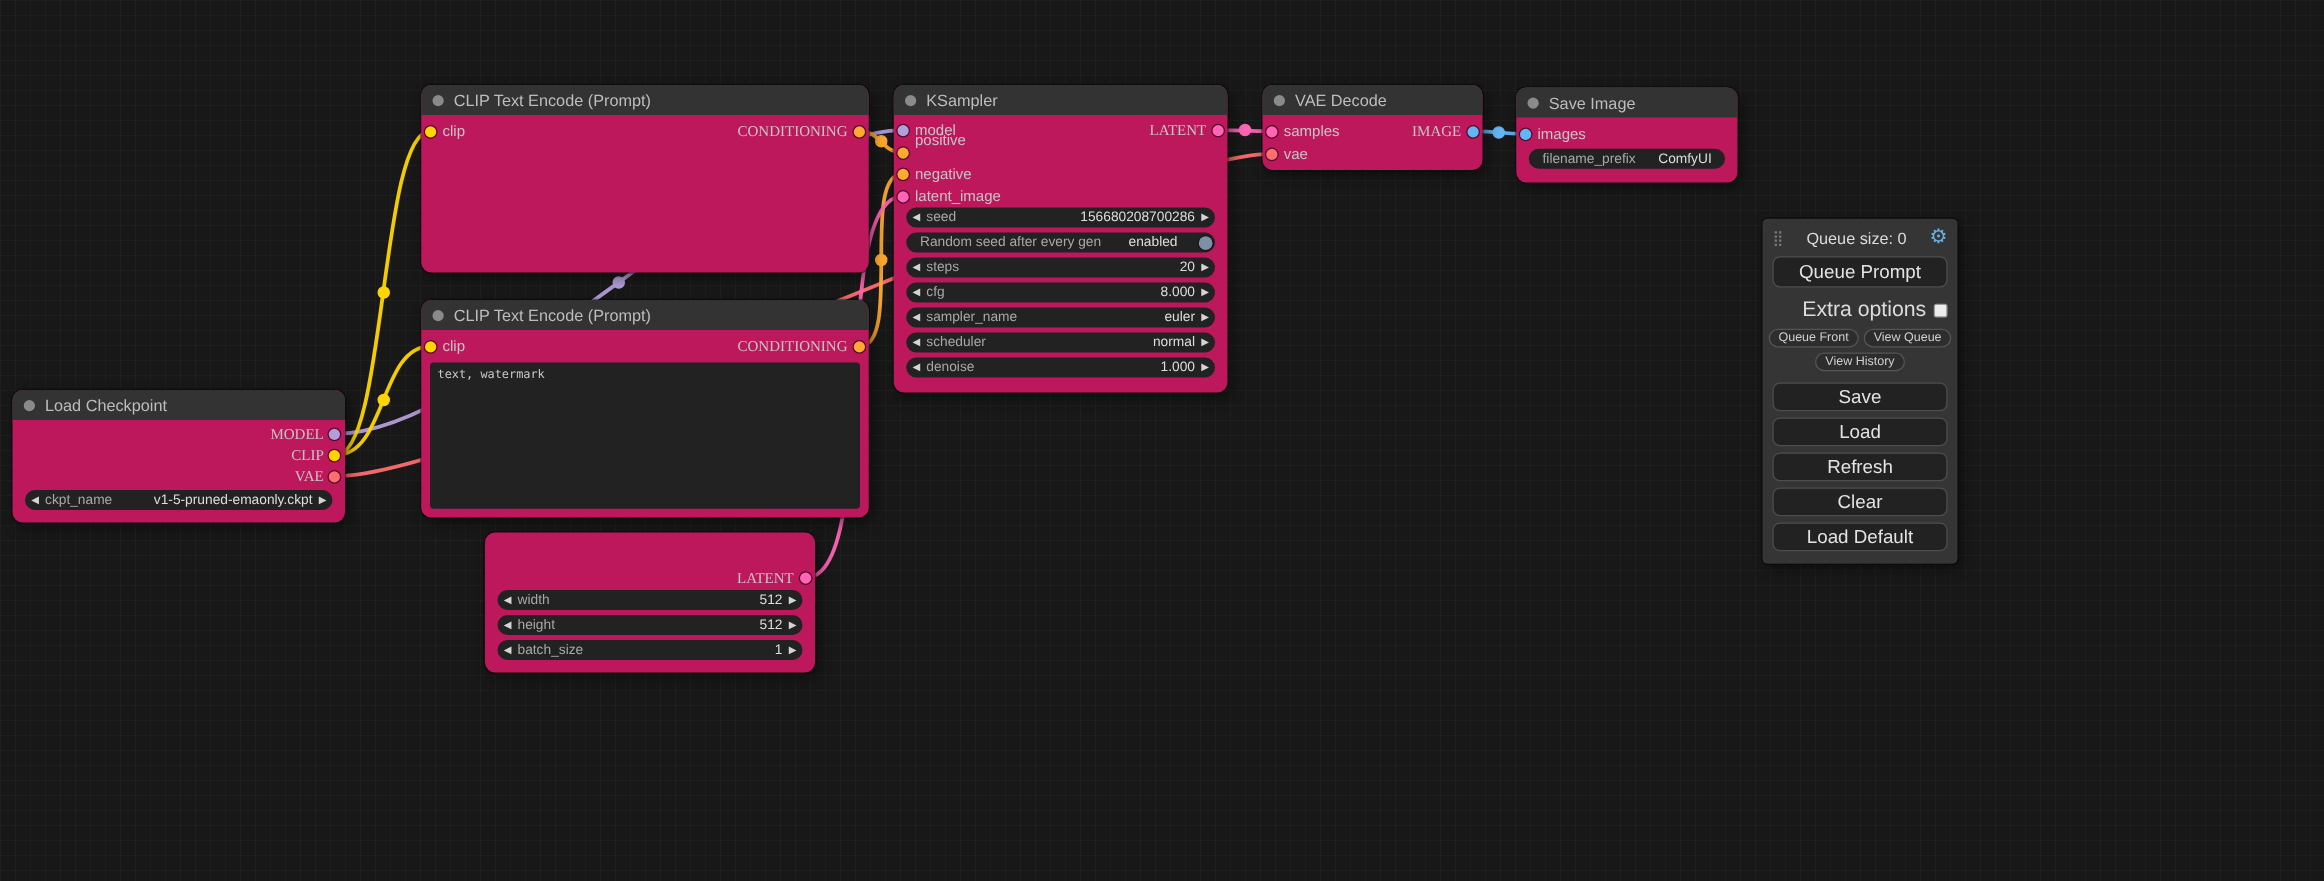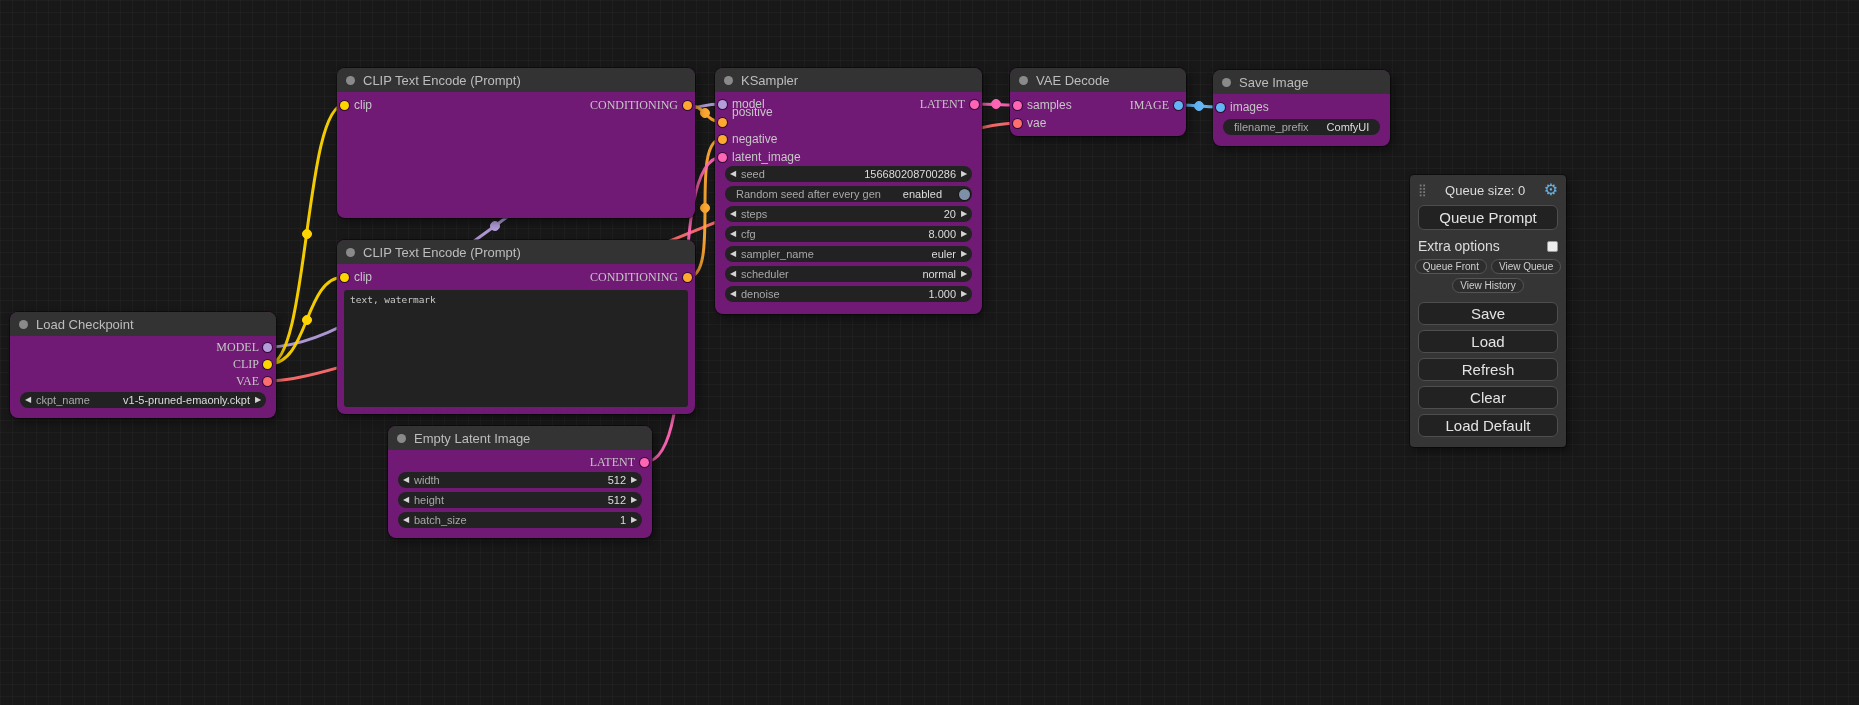--- a/index.html
+++ b/index.html
@@ -25,21 +25,21 @@
   .ldot.model { fill:var(--c-model,#b39ddb); }
   .ldot.clip  { fill:var(--c-clip,#ffd500); }
   .ldot.vae   { fill:var(--c-vae,#ff6e6e); }
   .ldot.cond  { fill:var(--c-conditioning,#ffa931); }
   .ldot.latent{ fill:var(--c-latent,#ff64b5); }
   .ldot.image { fill:var(--c-image,#64b5f6); }
   .ldot { stroke:#141414; stroke-width:1; }
 
   .node {
     position:absolute; z-index:2;
-    background:#701a75; border-radius:8px;
+    background:#be185d; border-radius:8px;
     box-shadow:0 0 0 1px rgba(0,0,0,.4), 3px 4px 10px rgba(0,0,0,.45);
   }
   .ntitle {
     position:absolute; left:0; top:0; right:0; height:24px;
     background:#333333; border-radius:8px 8px 0 0;
     display:flex; align-items:center; padding-left:9px;
   }
   .tdot { width:9px; height:9px; border-radius:50%; background:#8a8a8a; flex:0 0 auto; }
   .ttext { margin-left:8px; font-size:13px; color:#bdbdbd; white-space:nowrap; }
 
@@ -123,22 +123,22 @@
   .qhead { display:flex; align-items:center; justify-content:space-between; height:18px; }
   .qgrip { color:#7a7a7a; font-size:12px; line-height:12px; cursor:grab; }
   .qsize { font-size:13px; color:#dcdcdc; }
   .qgear { color:#6ab0de; font-size:16px; line-height:16px; cursor:pointer; }
   .qbtn {
     display:block; width:100%; margin-top:5px; padding:2px 0;
     background:#222; border:1px solid #4e4e4e; border-radius:6px;
     color:#e3e3e3; font-size:15px; font-family:inherit; text-align:center; cursor:pointer;
   }
   .qbtn.prompt-btn { margin-top:6px; font-size:15px; padding:3px 0; }
-  .qextra { margin-top:8px; display:flex; align-items:center; justify-content:space-between; gap:6px;
-            font-size:14px; color:#dcdcdc; }
+  .qextra { margin-top:8px; display:flex; align-items:center; justify-content:flex-end; gap:6px;
+            font-size:17px; color:#dcdcdc; }
   .qcheck { width:11px; height:11px; background:#ededed; border-radius:2px;
             border:1px solid #999; cursor:pointer; }
   .qsmallrow { margin-top:5px; display:flex; justify-content:center; gap:4px; }
   .qsmall {
     padding:1px 7px; background:#2d2d2d; border:1px solid #555; border-radius:9px;
     color:#cfcfcf; font-size:10px; font-family:inherit; cursor:pointer; white-space:nowrap;
   }
   .qhistoryrow { margin-top:4px; display:flex; justify-content:center; }
   .qgroup { margin-top:9px; }
 </style>
@@ -287,24 +287,20 @@
   </div>
   <span class="pdot image d-images"></span>
   <span class="plabel in l-images">images</span>
   <div class="widget noarrow w-prefix">
     <span class="wlabel">filename_prefix</span>
     <span class="wvalue">ComfyUI</span>
   </div>
 </div>
 
 <div class="node n-el">
-  <div class="ntitle">
-    <span class="tdot"></span>
-    <span class="ttext">Empty Latent Image</span>
-  </div>
   <span class="pdot latent d-out"></span>
   <span class="plabel out l-out">LATENT</span>
   <div class="widget w-0">
     <span class="warr">◀</span>
     <span class="wlabel">width</span>
     <span class="wvalue">512</span>
     <span class="warr">▶</span>
   </div>
   <div class="widget w-1">
     <span class="warr">◀</span>

